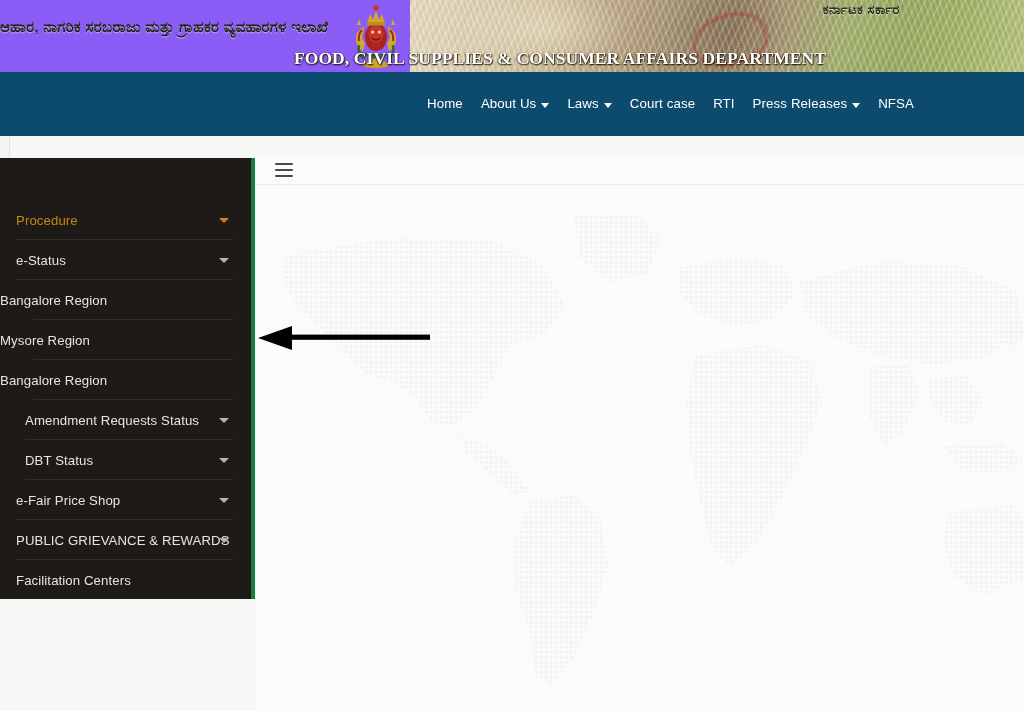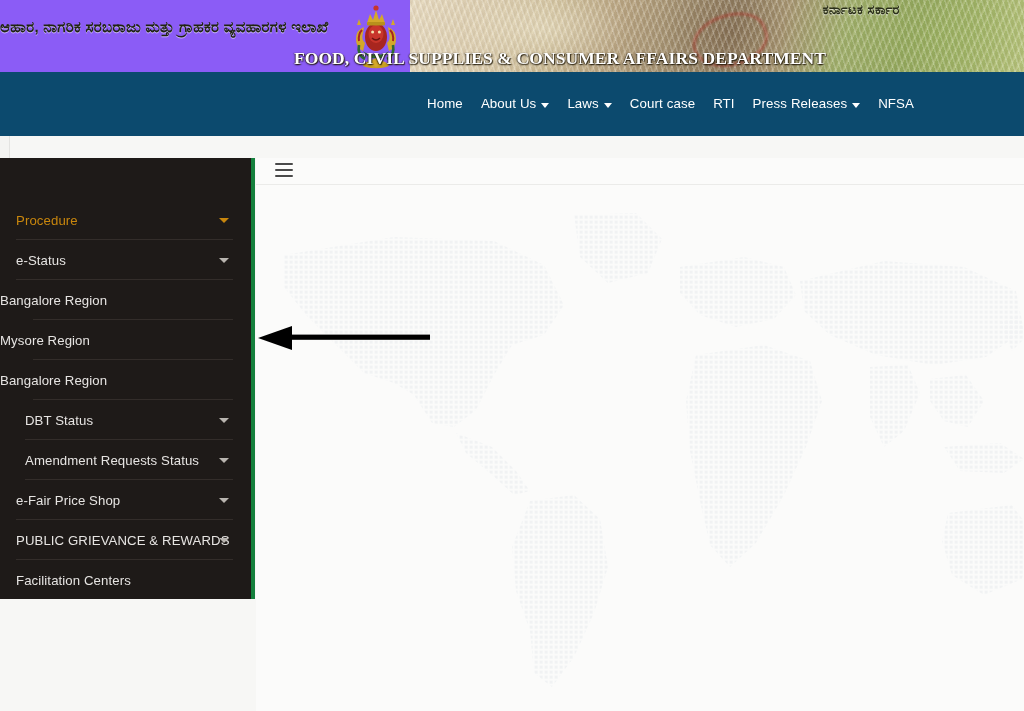--- a/index.html
+++ b/index.html
@@ -418,25 +418,25 @@
         <div class="menu-item lvl-2">
           <span class="mi-label">Bangalore Region</span>
         </div>
         <div class="menu-item lvl-2">
           <span class="mi-label">Mysore Region</span>
         </div>
         <div class="menu-item lvl-2">
           <span class="mi-label">Bangalore Region</span>
         </div>
         <div class="menu-item lvl-1">
+          <span class="mi-label">Amendment Requests Status</span>
+          <span class="mi-caret"></span>
+        </div>
+        <div class="menu-item lvl-1">
           <span class="mi-label">DBT Status</span>
-          <span class="mi-caret"></span>
-        </div>
-        <div class="menu-item lvl-1">
-          <span class="mi-label">Amendment Requests Status</span>
           <span class="mi-caret"></span>
         </div>
         <div class="menu-item lvl-0">
           <span class="mi-label">e-Fair Price Shop</span>
           <span class="mi-caret"></span>
         </div>
         <div class="menu-item lvl-0">
           <span class="mi-label">PUBLIC GRIEVANCE &amp; REWARDS</span>
           <span class="mi-caret"></span>
         </div>

